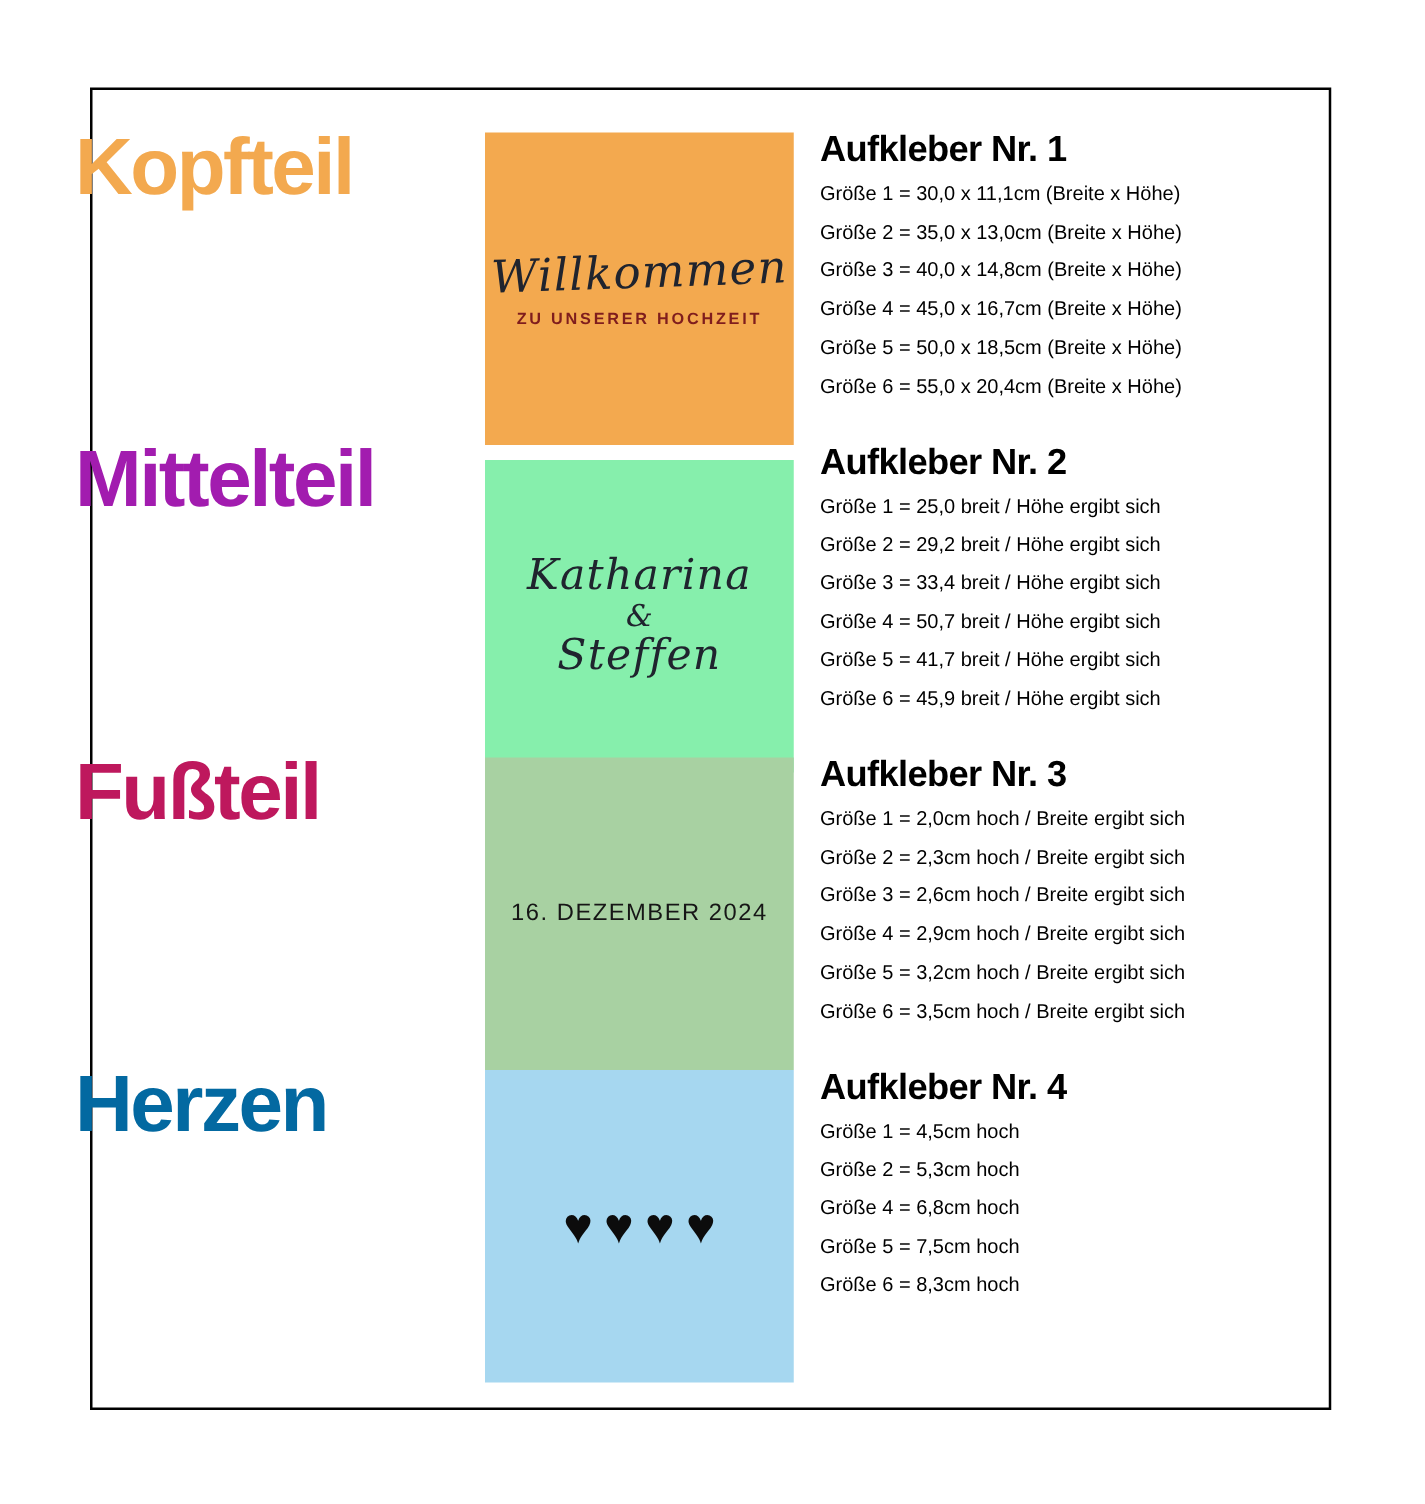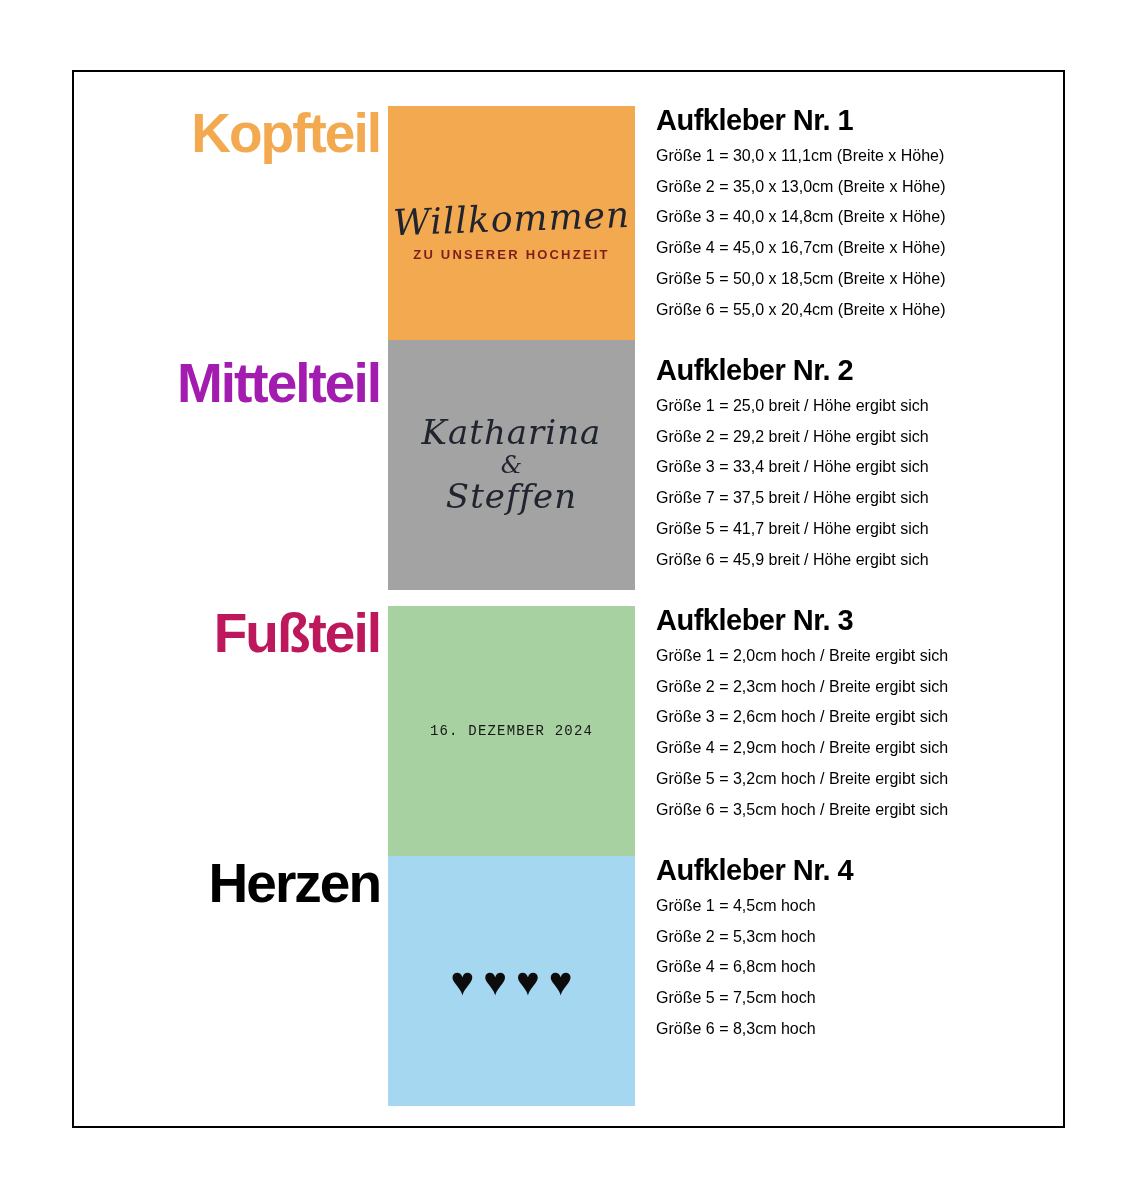--- a/index.html
+++ b/index.html
@@ -23,23 +23,22 @@
     width: 993px;
     height: 1058px;
     border: 2px solid #000000;
     box-sizing: border-box;
   }
   
   .side-label {
     position: absolute;
     left: 60px;
     width: 320px;
-    text-align: right;
     font-weight: bold;
-    font-size: 55px;
+    font-size: 64px;
     letter-spacing: -2px;
     line-height: 70px;
     white-space: nowrap;
   }
   
   .block {
     position: absolute;
     left: 388px;
     width: 247px;
     height: 250px;
@@ -59,24 +58,23 @@
   .script-name { font-size: 34px; letter-spacing: 1px; }
   .script-amp { font-size: 24px; line-height: 1.2; }
   .caps-sub {
     margin-top: 9px;
     font-size: 13px;
     font-weight: bold;
     letter-spacing: 2.2px;
     color: #7f1d1d;
   }
   .date-text {
-    font-size: 14px;
+    font-size: 19px;
     letter-spacing: 1.2px;
     color: #161616;
-    font-family: Liberation Mono, monospace;
   }
   .hearts {
     font-size: 40px;
     letter-spacing: 9px;
     margin-right: -9px; 
     color: #0c0c0c;
     line-height: 1;
   }
   
   .info {
@@ -100,28 +98,28 @@
 </head>
 <body>
 
 <div class="page">
 
   <div class="frame"></div>
 
   <div class="side-label" style="top: 98px; color: rgb(243, 169, 79);">Kopfteil</div>
   <div class="side-label" style="top: 348px; color: #a21caf;">Mittelteil</div>
   <div class="side-label" style="top: 598px; color: #be185d;">Fußteil</div>
-  <div class="side-label" style="top: 848px; color: #000000;">Herzen</div>
+  <div class="side-label" style="top: 848px; color: #0369a1;">Herzen</div>
 
   <div class="block" style="top: 106px; background-color: rgb(243, 169, 79);">
     <div class="script-text script-big">Willkommen</div>
     <div class="caps-sub">ZU UNSERER HOCHZEIT</div>
   </div>
 
-  <div class="block" style="top: 340px; background-color: #a3a3a3;">
+  <div class="block" style="top: 368px; background-color: #86efac;">
     <div class="script-text script-name">Katharina</div>
     <div class="script-text script-amp">&amp;</div>
     <div class="script-text script-name">Steffen</div>
   </div>
 
   <div class="block" style="top: 606px; background-color: rgb(168, 209, 162);">
     <div class="date-text">16. DEZEMBER 2024</div>
   </div>
 
   <div class="block" style="top: 856px; background-color: rgb(166, 215, 240);">
@@ -136,21 +134,21 @@
     <div class="size-line">Größe 4 = 45,0 x 16,7cm (Breite x Höhe)</div>
     <div class="size-line">Größe 5 = 50,0 x 18,5cm (Breite x Höhe)</div>
     <div class="size-line">Größe 6 = 55,0 x 20,4cm (Breite x Höhe)</div>
   </div>
 
   <div class="info" style="top:353px">
     <h2 class="info-title">Aufkleber Nr. 2</h2>
     <div class="size-line">Größe 1 = 25,0 breit / Höhe ergibt sich</div>
     <div class="size-line">Größe 2 = 29,2 breit / Höhe ergibt sich</div>
     <div class="size-line">Größe 3 = 33,4 breit / Höhe ergibt sich</div>
-    <div class="size-line">Größe 7 = 37,5 breit / Höhe ergibt sich</div>
+    <div class="size-line">Größe 4 = 50,7 breit / Höhe ergibt sich</div>
     <div class="size-line">Größe 5 = 41,7 breit / Höhe ergibt sich</div>
     <div class="size-line">Größe 6 = 45,9 breit / Höhe ergibt sich</div>
   </div>
 
   <div class="info" style="top:603px">
     <h2 class="info-title">Aufkleber Nr. 3</h2>
     <div class="size-line">Größe 1 = 2,0cm hoch / Breite ergibt sich</div>
     <div class="size-line">Größe 2 = 2,3cm hoch / Breite ergibt sich</div>
     <div class="size-line">Größe 3 = 2,6cm hoch / Breite ergibt sich</div>
     <div class="size-line">Größe 4 = 2,9cm hoch / Breite ergibt sich</div>

